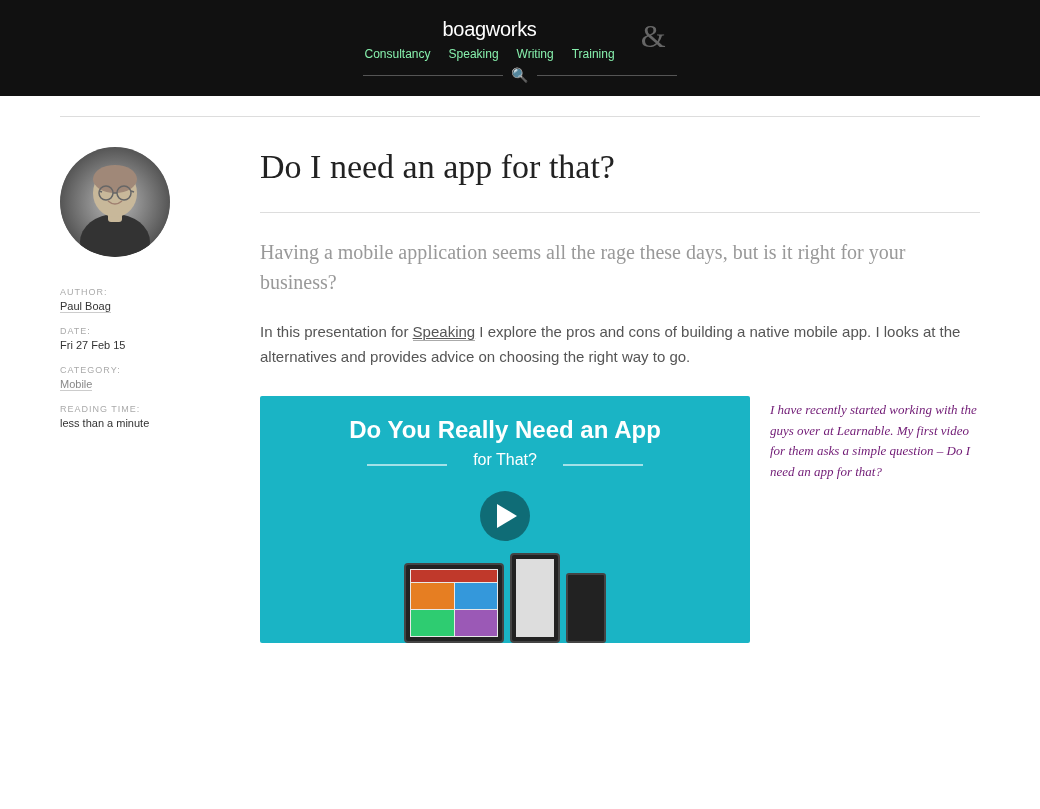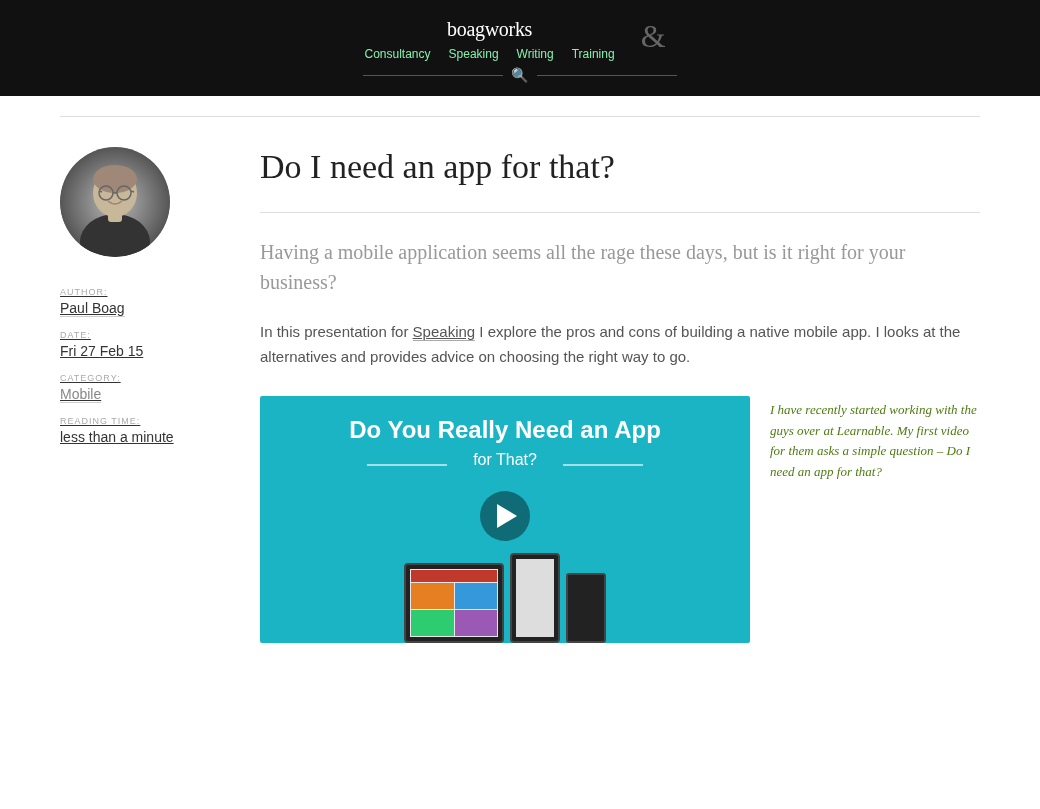--- a/index.html
+++ b/index.html
@@ -44,21 +44,20 @@
     .content-layout {
       display: flex;
       gap: 40px;
       align-items: flex-start;
     }
 
     
     .sidebar {
       width: 160px;
       flex-shrink: 0;
-      text-decoration: underline;
     }
     .author-avatar {
       width: 110px;
       height: 110px;
       border-radius: 50%;
       overflow: hidden;
       margin-bottom: 30px;
       background: #888;
       display: flex;
       align-items: center;
@@ -75,21 +74,21 @@
     .meta-label {
       font-size: 9px;
       font-family: Arial, sans-serif;
       letter-spacing: 1px;
       text-transform: uppercase;
       color: #aaa;
       margin-bottom: 3px;
       margin-top: 14px;
     }
     .meta-value {
-      font-size: 14px;
+      font-size: 11px;
       font-family: Arial, sans-serif;
       color: #333;
     }
     .meta-value a {
       color: #333;
       text-decoration: none;
       border-bottom: 1px solid #ccc;
     }
     .meta-value.category a {
       color: #888;
@@ -245,21 +244,21 @@
       height: 70px;
       background: #222;
       border-radius: 3px;
       border: 2px solid #444;
     }
 
     .video-caption {
       flex: 1;
       font-size: 13px;
       font-family: Georgia, serif;
-      color: #4d7c0f;
+      color: #701a75;
       line-height: 1.6;
       font-style: italic;
       padding-top: 4px;
     }
 
     
     .header-nav-row {
       display: flex;
       justify-content: center;
       align-items: center;
@@ -270,21 +269,21 @@
       flex-direction: column;
       align-items: center;
     }
     .boagworks-side {
       margin-right: 16px;
     }
     .boagworld-side {
       margin-left: 16px;
     }
     .logo-text-bw {
-      font-family: Liberation Serif, serif;
+      font-family: Liberation Sans, sans-serif;
       color: #fff;
       font-size: 20px;
       letter-spacing: -0.3px;
       margin-bottom: 6px;
     }
     .nav-links {
       display: flex;
       gap: 18px;
     }
     .nav-links a {

